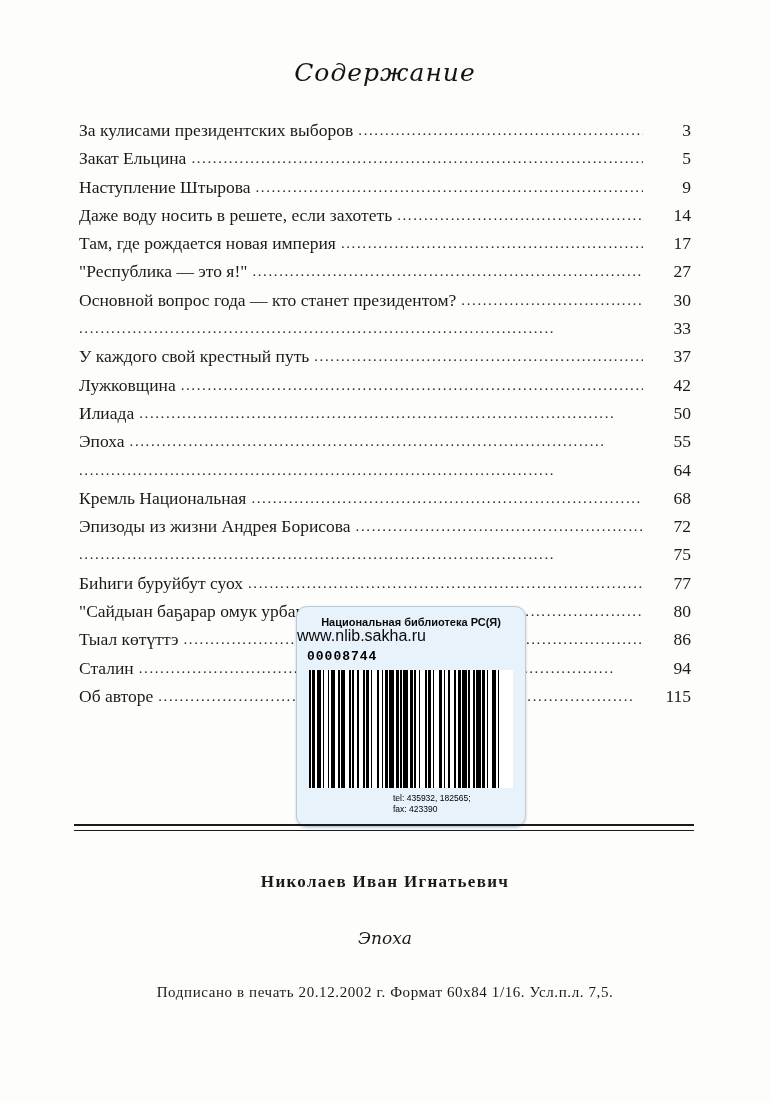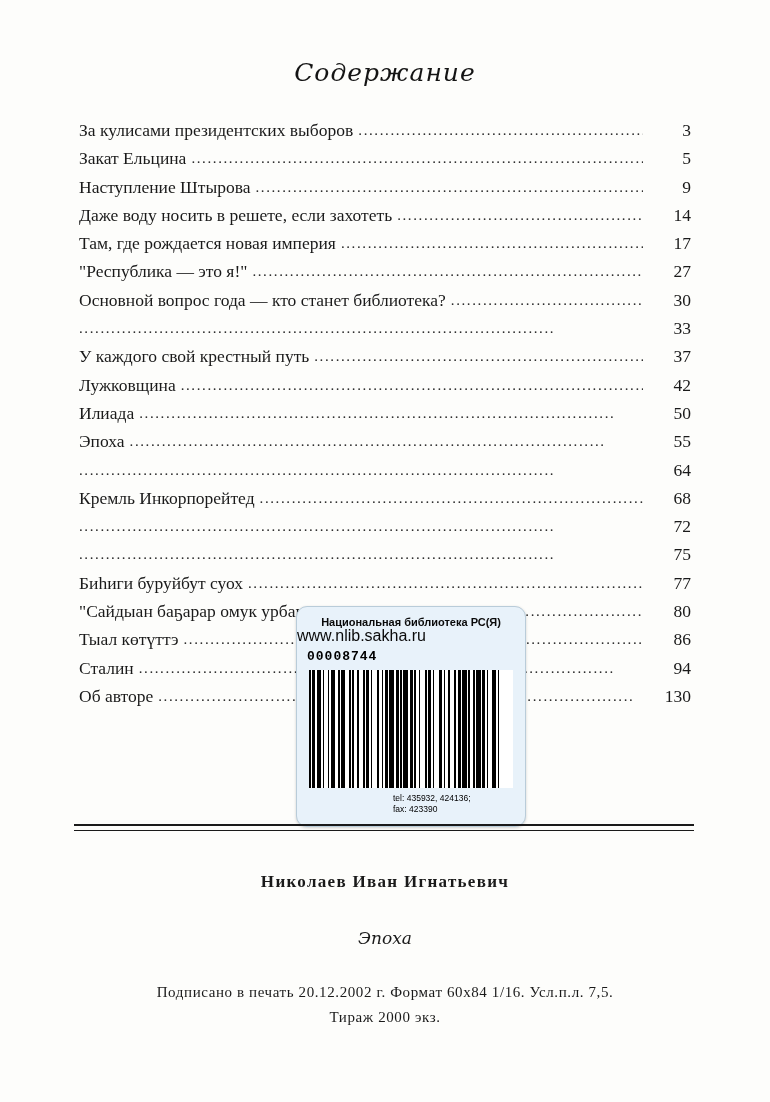--- a/index.html
+++ b/index.html
@@ -185,21 +185,21 @@
         <span class="toc-label">Там, где рождается новая империя</span>
         <span class="toc-dots">.........................................................................................</span>
         <span class="toc-page">17</span>
       </div>
       <div class="toc-row">
         <span class="toc-label">"Республика — это я!"</span>
         <span class="toc-dots">.........................................................................................</span>
         <span class="toc-page">27</span>
       </div>
       <div class="toc-row">
-        <span class="toc-label">Основной вопрос года — кто станет библиотека?</span>
+        <span class="toc-label">Основной вопрос года — кто станет президентом?</span>
         <span class="toc-dots">.........................................................................................</span>
         <span class="toc-page">30</span>
       </div>
       <div class="toc-row">
         <span class="toc-dots">.........................................................................................</span>
         <span class="toc-page">33</span>
       </div>
       <div class="toc-row">
         <span class="toc-label">У каждого свой крестный путь</span>
         <span class="toc-dots">.........................................................................................</span>
@@ -218,25 +218,26 @@
       <div class="toc-row">
         <span class="toc-label">Эпоха</span>
         <span class="toc-dots">.........................................................................................</span>
         <span class="toc-page">55</span>
       </div>
       <div class="toc-row">
         <span class="toc-dots">.........................................................................................</span>
         <span class="toc-page">64</span>
       </div>
       <div class="toc-row">
-        <span class="toc-label">Кремль Инкорпорейтед</span>
+        <span class="toc-label">Кремль Национальная</span>
         <span class="toc-dots">.........................................................................................</span>
         <span class="toc-page">68</span>
       </div>
       <div class="toc-row">
+        <span class="toc-label">Эпизоды из жизни Андрея Борисова</span>
         <span class="toc-dots">.........................................................................................</span>
         <span class="toc-page">72</span>
       </div>
       <div class="toc-row">
         <span class="toc-dots">.........................................................................................</span>
         <span class="toc-page">75</span>
       </div>
       <div class="toc-row">
         <span class="toc-label">Биhиги буруйбут суох</span>
         <span class="toc-dots">.........................................................................................</span>
@@ -253,21 +254,21 @@
         <span class="toc-page">86</span>
       </div>
       <div class="toc-row">
         <span class="toc-label">Сталин</span>
         <span class="toc-dots">.........................................................................................</span>
         <span class="toc-page">94</span>
       </div>
       <div class="toc-row">
         <span class="toc-label">Об авторе</span>
         <span class="toc-dots">.........................................................................................</span>
-        <span class="toc-page">130</span>
+        <span class="toc-page">115</span>
       </div>
     </div>
 
   <div class="sticker">
     <div class="sticker-head">Национальная библиотека РС(Я)</div>
     <div class="sticker-url">www.nlib.sakha.ru</div>
     <div class="sticker-num">00008744</div>
     <div class="barcode" id="barcode">
         <i style="width: 1.55px;"></i>
         <i style="width: 1.55px; background: transparent;"></i>
@@ -343,27 +344,26 @@
         <i style="width: 1.55px; background: transparent;"></i>
         <i style="width: 3.1px;"></i>
         <i style="width: 1.55px; background: transparent;"></i>
         <i style="width: 1.55px;"></i>
         <i style="width: 3.1px; background: transparent;"></i>
         <i style="width: 4.65px;"></i>
         <i style="width: 1.55px; background: transparent;"></i>
         <i style="width: 1.55px;"></i>
         <i style="width: 3.1px; background: transparent;"></i>
       </div>
-    <div class="sticker-foot">tel: 435932, 424136;</div>
+    <div class="sticker-foot">tel: 435932, 182565;</div>
     <div class="sticker-foot" style="margin-top:1px">fax: 423390</div>
   </div>
 
   <div class="rule r1"></div>
   <div class="rule r2"></div>
 
   <div class="colophon">
     <div class="author">Николаев Иван Игнатьевич</div>
     <div class="booktitle">Эпоха</div>
     <div class="imprint">Подписано в печать 20.12.2002 г. Формат 60x84 1/16. Усл.п.л. 7,5.</div>
-    <div class="imprint" style="margin-top:0">Тираж 2000 экз.</div>
   </div>
 
 </div>
 
 </body></html>

